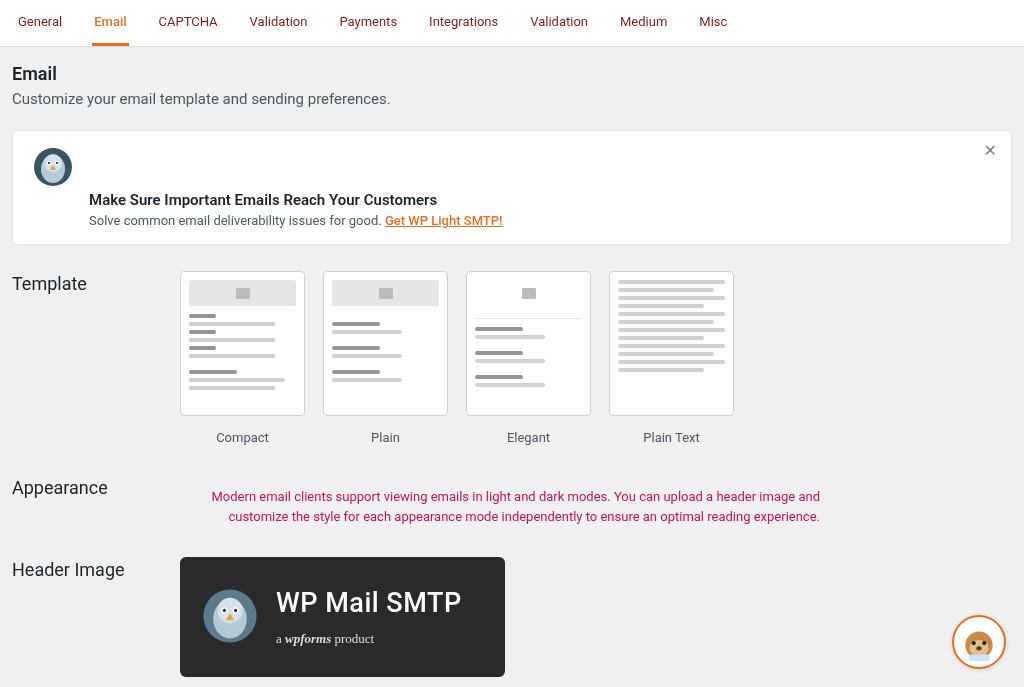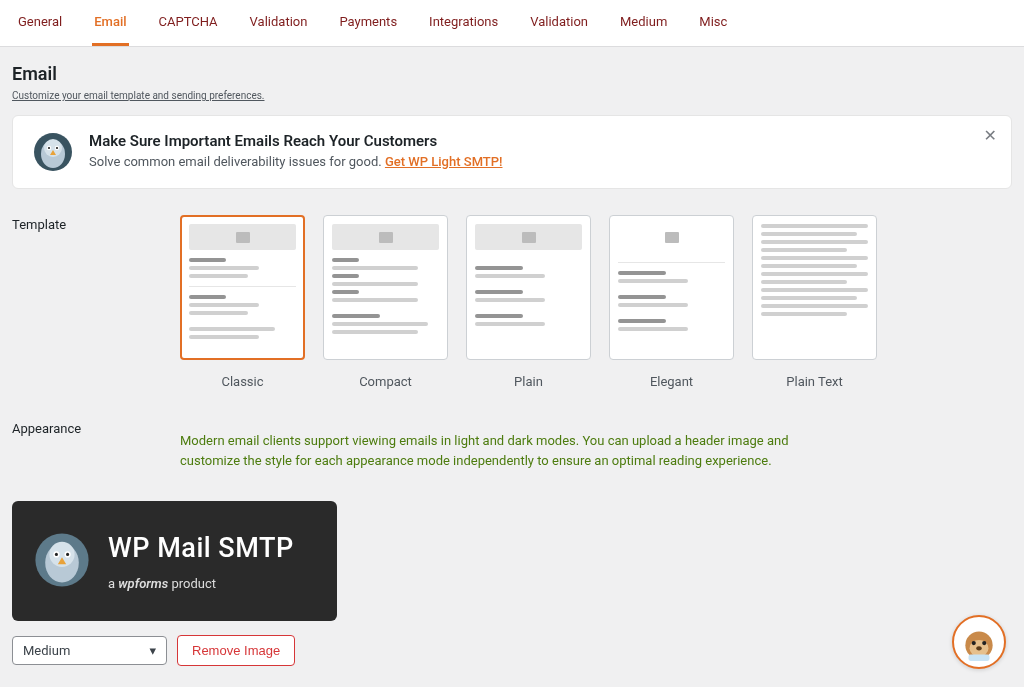--- a/index.html
+++ b/index.html
@@ -4,31 +4,31 @@
 <style>
 * { box-sizing: border-box; margin: 0; padding: 0; }
 body { font-family: -apple-system, BlinkMacSystemFont, "Segoe UI", Roboto, sans-serif; background: #f0f0f1; color: #3c434a; font-size: 13px; }
 
 .tabs { background: #fff; border-bottom: 1px solid #dcdcde; padding: 0 16px; display: flex; gap: 28px; }
 .tab { padding: 14px 2px; color: #7f1d1d; cursor: pointer; font-size: 13px; border-bottom: 3px solid transparent; }
 .tab.active { color: #e26f25; border-bottom-color: #e26f25; font-weight: 500; }
 
 .page { padding: 16px 12px 40px 12px; }
 .page-title { font-size: 18px; font-weight: 600; color: #1d2327; margin-bottom: 6px; }
-.page-desc { font-size: 10px; color: #50575e; margin-bottom: 14px; text-decoration: underline; }
+.page-desc { font-size: 15px; color: #50575e; margin-bottom: 22px; }
 
 .notice { background: #fff; border: 1px solid #e5e5e5; border-radius: 6px; padding: 16px 20px; display: flex; align-items: flex-start; gap: 16px; position: relative; margin-bottom: 26px; }
 .notice-icon { width: 40px; height: 40px; flex-shrink: 0; }
-.notice-title { font-size: 15px; font-weight: 600; color: #1d2327; margin-bottom: 4px; }
+.notice-title { font-size: 15px; font-weight: 600; color: #1d2327; margin-bottom: 4px; margin-top: 44px; }
 .notice-text { font-size: 13px; color: #50575e; }
 .notice-link { color: #e26f25; text-decoration: underline; font-weight: 500; cursor: pointer; }
 .notice-close { position: absolute; top: 10px; right: 14px; color: #787c82; cursor: pointer; font-size: 16px; }
 
 .field-row { display: flex; align-items: flex-start; margin-bottom: 30px; }
-.field-label { width: 168px; flex-shrink: 0; font-size: 13px; color: #1d2327; padding-top: 2px; }
+.field-label { width: 168px; flex-shrink: 0; font-size: 18px; color: #1d2327; padding-top: 2px; }
 .field-body { flex: 1; }
 
 .templates { display: flex; gap: 18px; flex-wrap: nowrap; }
 .template { display: flex; flex-direction: column; align-items: center; }
 .template-card { width: 125px; height: 145px; background: #fff; border: 1px solid #ccd0d4; border-radius: 4px; padding: 8px; cursor: pointer; display: flex; flex-direction: column; gap: 4px; }
 .template.selected .template-card { border: 2px solid #e26f25; padding: 7px; }
 .template-name { margin-top: 14px; font-size: 13px; color: #50575e; }
 .tc-head { height: 26px; background: #e6e6e6; border-radius: 2px; display: flex; align-items: center; justify-content: center; margin-bottom: 4px; }
 .tc-head.plain { background: transparent; }
 .tc-head-sm { height: 22px; background: #e6e6e6; border-radius: 2px; display: flex; align-items: center; gap:4px; padding-left:6px; margin-bottom: 4px; }
@@ -37,26 +37,26 @@
 .line.b { background: #949494; }
 .line.w100{width:100%}.line.w90{width:90%}.line.w80{width:80%}.line.w65{width:65%}.line.w55{width:55%}.line.w45{width:45%}.line.w35{width:35%}.line.w25{width:25%}
 .hr { height:1px; background:#e6e6e6; margin:4px 0; }
 .gap{height:4px}
 
 .radios { display: flex; gap: 24px; align-items: center; }
 .radio { display: inline-flex; align-items: center; gap: 6px; cursor: pointer; font-size: 13px; color: #1d2327; }
 .radio-dot { width: 16px; height: 16px; border: 1.5px solid #8c8f94; border-radius: 50%; display: inline-flex; align-items: center; justify-content: center; }
 .radio.selected .radio-dot { border-color: #2271b1; }
 .radio.selected .radio-dot::after { content: ""; width: 8px; height: 8px; background: #2271b1; border-radius: 50%; }
-.field-hint { font-size: 13px; color: #4d7c0f; margin-top: 12px; line-height: 1.55; max-width: 640px; }
+.field-hint { font-size: 13px; color: #be185d; margin-top: 12px; line-height: 1.55; max-width: 640px; text-align: right; }
 
 .header-image-preview { width: 325px; height: 120px; background: #2a2a2a; border-radius: 6px; display: flex; align-items: center; gap: 18px; padding: 0 22px; }
 .hi-text { color: #fff; }
 .hi-title { font-size: 27px; font-weight: 500; letter-spacing: .5px; }
-.hi-sub { font-size: 13px; color: #ddd; margin-top: 12px; }
+.hi-sub { font-size: 13px; color: #ddd; margin-top: 12px; font-family: Liberation Serif, serif; }
 .hi-sub .wpf { font-style: italic; font-weight: 600; }
 
 .controls { margin-top: 14px; display: flex; gap: 10px; align-items: center; }
 .select { padding: 6px 10px; border: 1px solid #8c8f94; border-radius: 4px; background: #fff; font-size: 13px; min-width: 155px; display: inline-flex; justify-content: space-between; align-items: center; cursor: pointer; }
 .btn-danger { padding: 7px 14px; border: 1px solid #d63638; color: #d63638; background: #fff; border-radius: 4px; font-size: 13px; cursor: pointer; }
 
 .help-fab { position: fixed; bottom: 18px; right: 18px; width: 54px; height: 54px; border: 2px solid #e26f25; border-radius: 50%; background: #fff; display: flex; align-items: center; justify-content: center; cursor: pointer; box-shadow: 0 1px 4px rgba(0,0,0,.15); }
 .help-fab svg { width: 42px; height: 42px; }
 </style>
 </head>
@@ -97,38 +97,20 @@
         <span>Solve common email deliverability issues for good. </span><a class="notice-link">Get WP Light SMTP!</a>
       </div>
     </div>
     <div class="notice-close">✕</div>
   </div>
 
   <div class="field-row">
     <div class="field-label">Template</div>
     <div class="field-body">
       <div class="templates">
-        <div class="template selected">
-          <div class="template-card">
-            <div class="tc-head">
-                <div class="img-ph"></div>
-              </div>
-            <div class="line b w35"></div>
-              <div class="line w65"></div>
-              <div class="line w55"></div>
-            <div class="hr"></div>
-            <div class="line b w35"></div>
-              <div class="line w65"></div>
-              <div class="line w55"></div>
-            <div class="gap"></div>
-              <div class="line w80"></div>
-              <div class="line w65"></div>
-          </div>
-          <div class="template-name">Classic</div>
-        </div>
         <div class="template">
           <div class="template-card">
             <div class="tc-head">
                 <div class="img-ph"></div>
               </div>
             <div class="line b w25"></div>
               <div class="line w80"></div>
             <div class="line b w25"></div>
               <div class="line w80"></div>
             <div class="line b w25"></div>
@@ -196,20 +178,21 @@
   </div>
 
   <div class="field-row">
     <div class="field-label">Appearance</div>
     <div class="field-body">
       <div class="field-hint">Modern email clients support viewing emails in light and dark modes. You can upload a header image and customize the style for each appearance mode independently to ensure an optimal reading experience.</div>
     </div>
   </div>
 
   <div class="field-row">
+    <div class="field-label">Header Image</div>
     <div class="field-body">
       <div class="header-image-preview">
         <div>
           <svg width="56" height="56" viewBox="0 0 40 40">
               <circle cx="20" cy="20" r="19" fill="#5d7a8a"></circle>
               <ellipse cx="20" cy="22" rx="12" ry="14" fill="#b8c9d6"></ellipse>
               <ellipse cx="20" cy="16" rx="9" ry="9" fill="#d6e2ea"></ellipse>
               <circle cx="16" cy="16" r="2.2" fill="#fff"></circle>
               <circle cx="24" cy="16" r="2.2" fill="#fff"></circle>
               <circle cx="16" cy="16" r="1.1" fill="#222"></circle>

